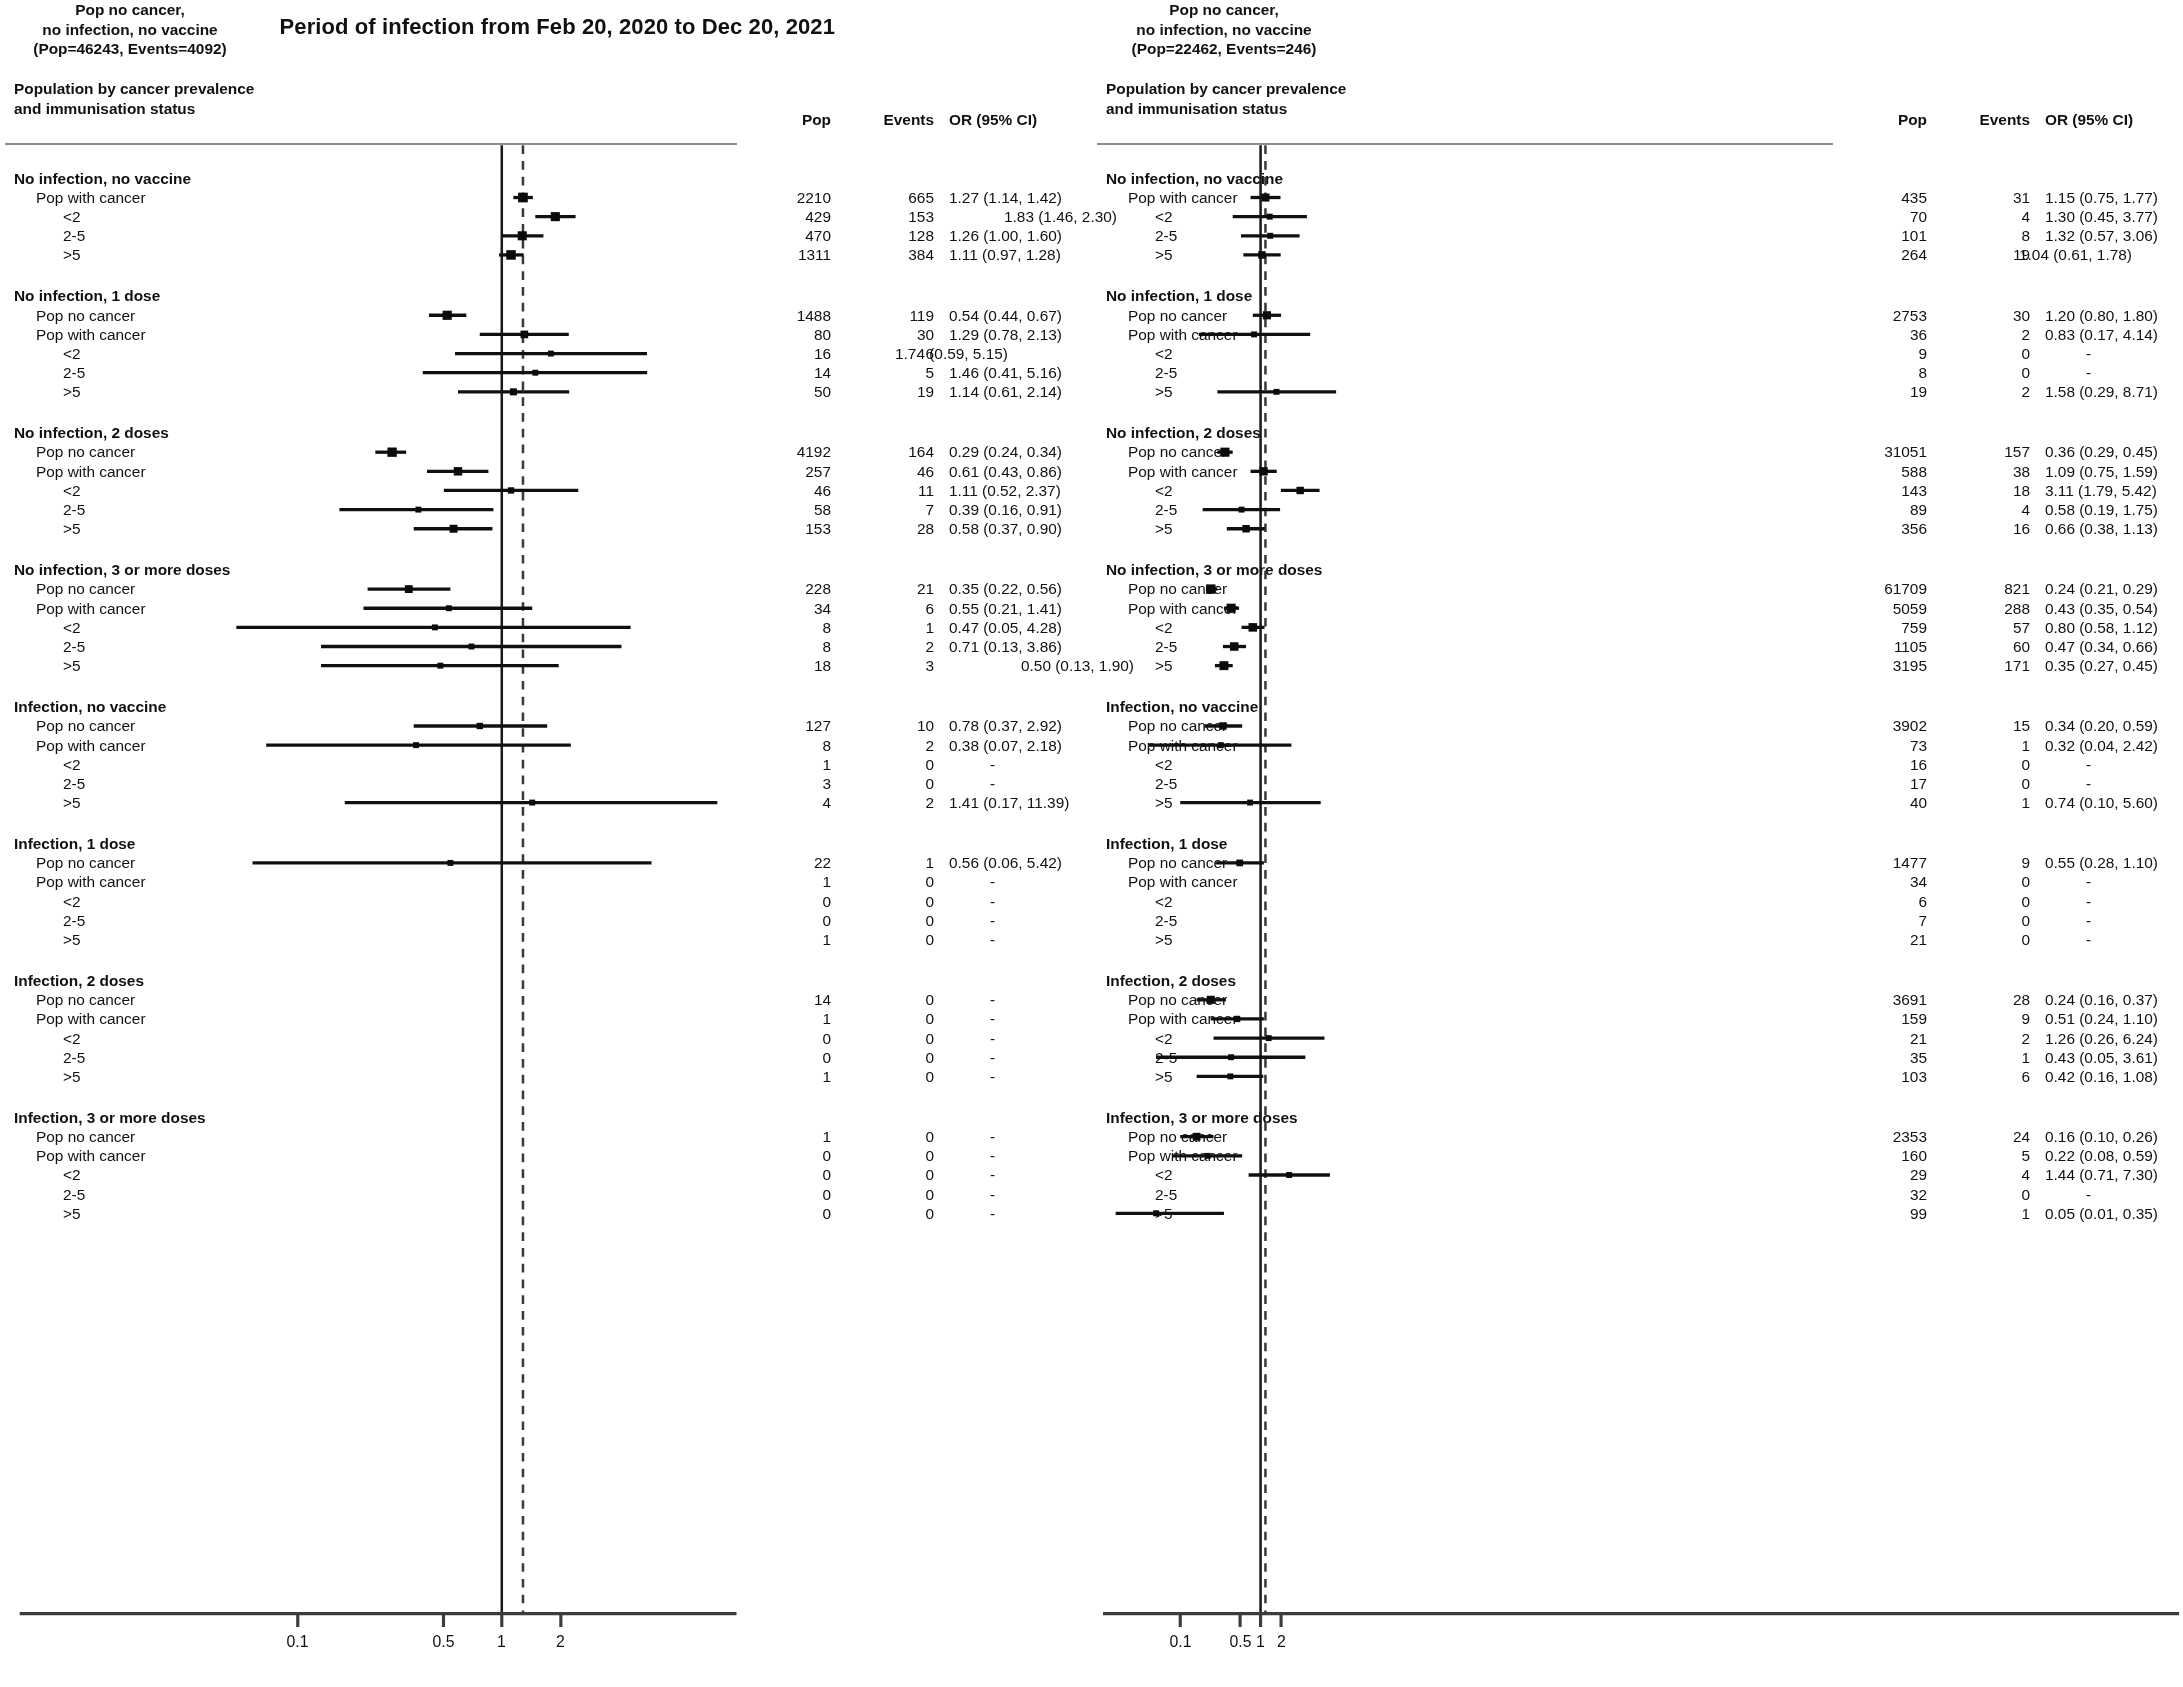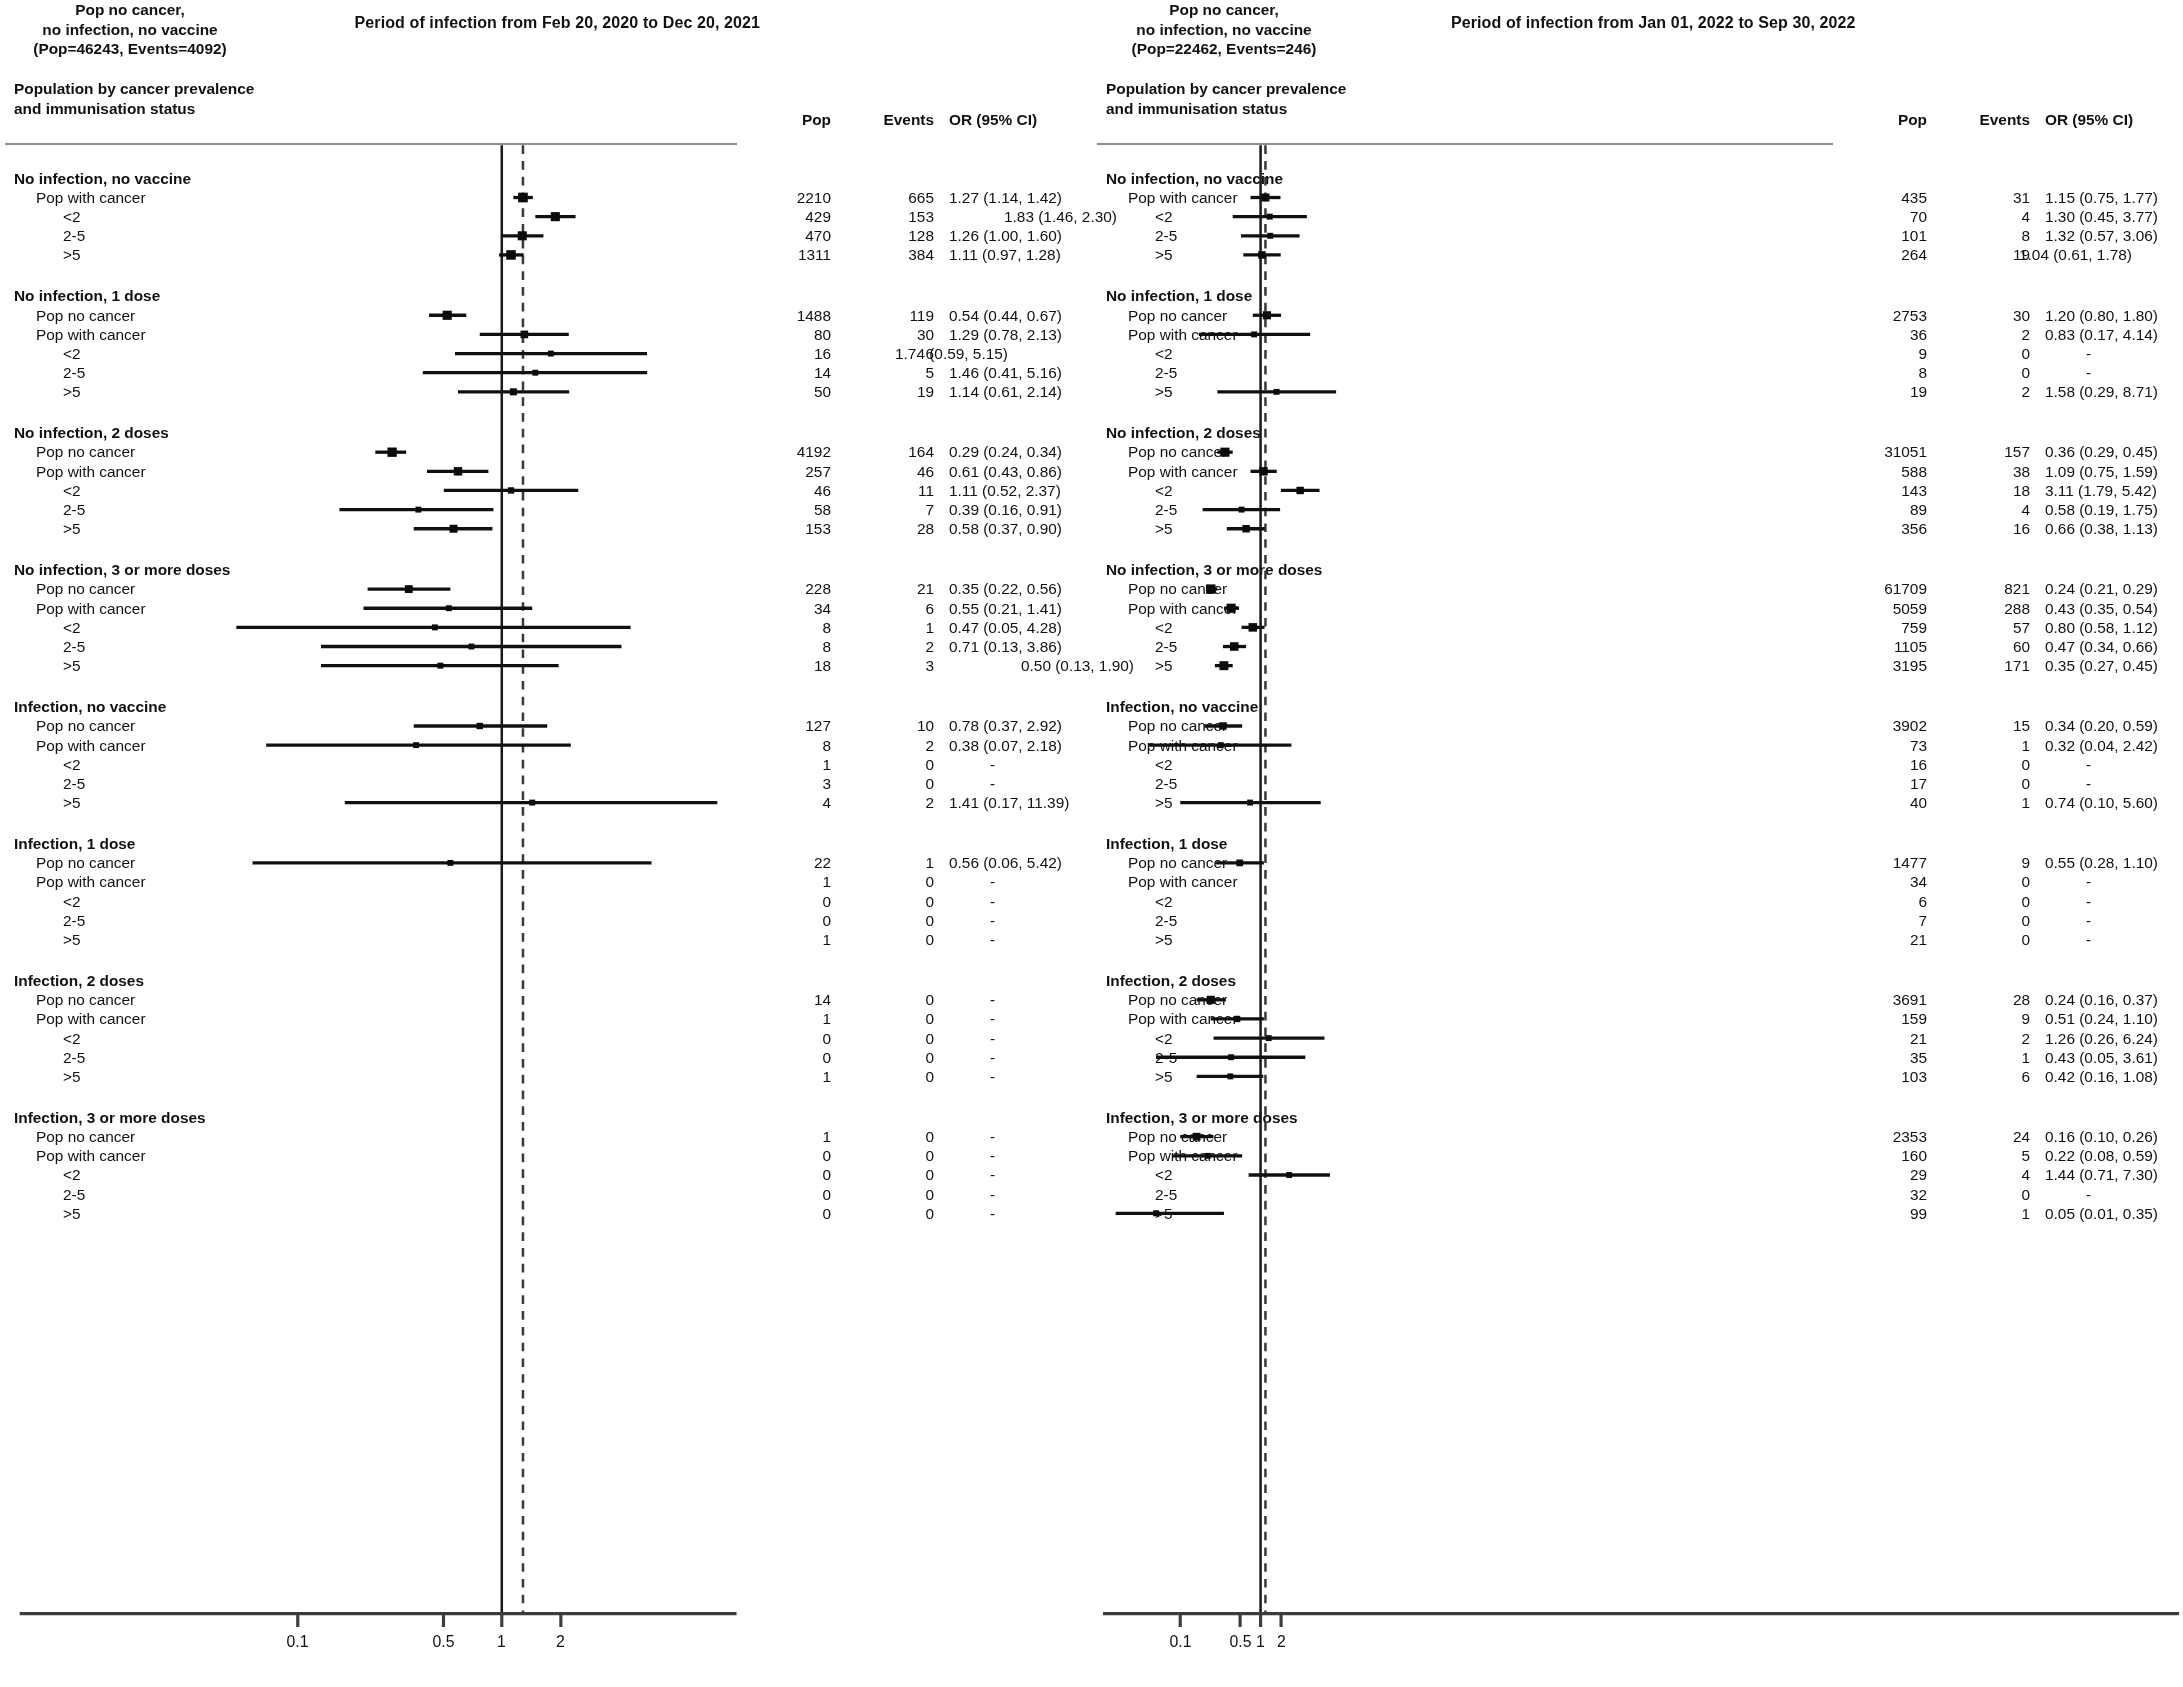--- a/index.html
+++ b/index.html
@@ -1,21 +1,21 @@
 <!DOCTYPE html>
 <html style="font-size:12.6px"><head>
 <meta charset="utf-8">
 <style>
   html,body{margin:0;padding:0;background:#fff;}
   body{width:2183px;height:1688px;font-family:"Liberation Sans",sans-serif;color:#111;-webkit-font-smoothing:none;}
   .page{position:relative;width:2183px;height:1688px;overflow:hidden;}
   .panel{position:absolute;top:0;height:1688px;width:1091px;}
   .panel-left{left:0;}
   .panel-right{left:1092px;}
-  .ptitle{position:absolute;top:14px;left:0;width:100%;text-align:center;font-size:16px;font-weight:bold;letter-spacing:0.1px;}
+  .ptitle{position:absolute;top:14px;left:0;width:100%;text-align:center;font-size:22px;font-weight:bold;letter-spacing:0.1px;}
   .panel-left .ptitle{padding-left:23.6px;box-sizing:border-box;}
   .panel-right .ptitle{padding-left:31.5px;box-sizing:border-box;}
   .col-head{position:absolute;font-size:15.4px;font-weight:bold;line-height:19.7px;}
   .ch-pop{left:14px;top:79px;width:315px;}
   .ch-ref{top:72px;text-align:center;font-size:15.4px;font-weight:bold;line-height:19.7px;}
   .ch-ref .sub{font-weight:bold;}
   .ch-nums{top:110px;font-size:15.4px;font-weight:bold;}
   .rule{position:absolute;height:1.6px;background:#8d8d8d;}
   .rows{position:absolute;left:0;top:0;width:100%;height:100%;}
   .row{position:absolute;left:0;width:100%;height:19px;}
@@ -367,21 +367,20 @@
       </svg>
     <div id="L-ax">
         <div class="axlbl" style="left: 266px; width: 63px; top: 1633px;">0.1</div>
         <div class="axlbl" style="left: 412px; width: 63px; top: 1633px;">0.5</div>
         <div class="axlbl" style="left: 470px; width: 63px; top: 1633px;">1</div>
         <div class="axlbl" style="left: 529px; width: 63px; top: 1633px;">2</div>
       </div>
   </div>
 
   <div class="panel panel-right">
-    <div class="ptitle">Period of infection from Jan 01, 2022 to Sep 30, 2022</div>
     <div class="col-head ch-pop">
       <div>Population by cancer prevalence</div>
       <div>and immunisation status</div>
     </div>
     <div class="ch-ref" id="R-ref" style="left: 358px; width: 264px;">
       <div>Pop no cancer,</div>
       <div>no infection, no vaccine</div>
       <div class="sub">(Pop=22462, Events=246)</div>
     </div>
     <div class="col-head ch-nums" id="R-hpop" style="left: 788px; width: 47px; text-align: right;">Pop</div>

